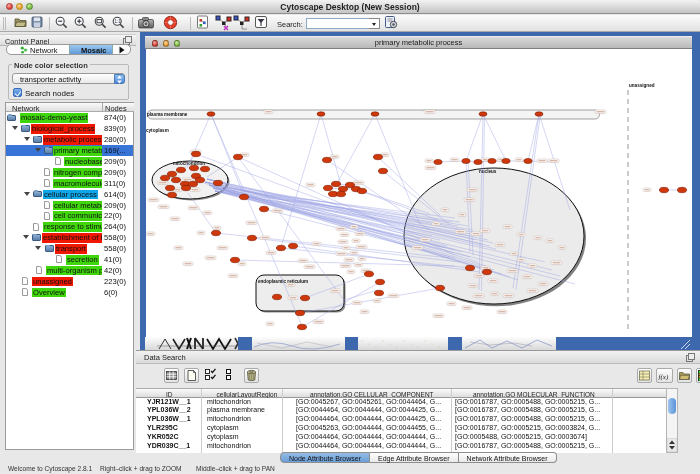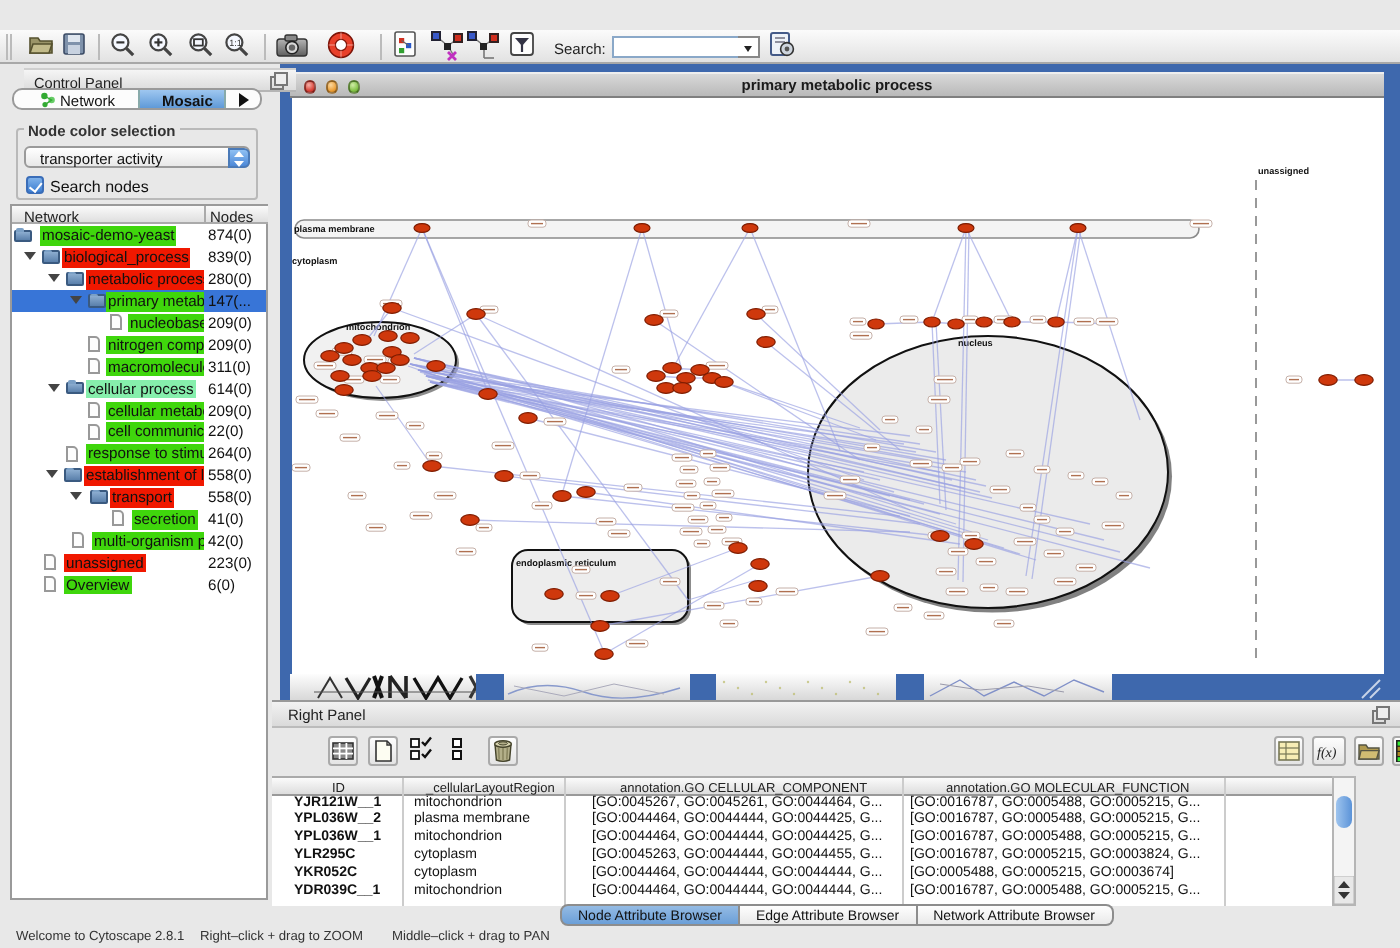--- a/index.html
+++ b/index.html
@@ -15,27 +15,27 @@
  background:linear-gradient(#fbfbfb,#e2e2e2);border-bottom:1px solid #a8a8a8}
 .tsep{position:absolute;top:2px;height:13px;width:1px;background:#bbb}
 #search-label{position:absolute;left:277px;top:5px;font-size:7.5px;color:#222}
 #search-box{position:absolute;left:306px;top:3px;width:64px;height:11px;background:#fff;border:1px solid #8aa8c8}
 #search-drop{position:absolute;left:369px;top:3px;width:11px;height:11px;background:#fff;border:1px solid #888;border-left:none}
 #search-drop:after{content:"";position:absolute;left:2.5px;top:4px;border:2.5px solid transparent;border-top:3.5px solid #222}
 
 #desktop{position:absolute;left:140px;top:32px;width:560px;height:318px;background:#3e68ad}
 #iwin-title{position:absolute;left:145px;top:36px;width:547px;height:13px;
  background:linear-gradient(#d9d9d9,#b9b9b9);border-bottom:1px solid #7f7f7f;border-top:1px solid #eee}
-#iwin-title .t{position:absolute;left:0;right:0;top:1px;text-align:center;font-size:7.5px;font-weight:bold;color:#1a1a1a}
+#iwin-title .t{position:absolute;left:0;right:0;top:1px;text-align:center;font-size:7.5px;font-weight:normal;color:#1a1a1a}
 .ilight{position:absolute;top:3px;width:6.5px;height:6.5px;border-radius:50%;border:0.5px solid rgba(0,0,0,.35)}
 
 #strip{position:absolute;left:145px;top:337px;width:547px;height:13px;background:linear-gradient(#fdfdfd,#d8d8d8)}
 
 #cpanel{position:absolute;left:0;top:32px;width:136px;height:431px;background:#e8e8e8}
-#cp-head{position:absolute;left:12px;top:2px;width:136px;height:12px;
+#cp-head{position:absolute;left:0;top:2px;width:136px;height:12px;
  background:linear-gradient(#f5f5f5,#dcdcdc);border-top:1px solid #cfcfcf;border-bottom:1px solid #b5b5b5}
 #cp-head .t{position:absolute;left:5px;top:1.5px;font-size:7.3px;color:#222}
 #cp-tabs{position:absolute;left:6px;top:12px;width:125px;height:11px;background:#fcfcfc;border:1px solid #9a9a9a;border-radius:5px}
 #tab-mosaic{position:absolute;left:62px;top:0;width:44px;height:9px;background:linear-gradient(#9ec7f0,#5f9ad8);border-left:1px solid #8aa;border-right:1px solid #8aa}
 #tab-arrow{position:absolute;left:106px;top:0;width:17px;height:9px}
 #cp-tabs .lbl{position:absolute;top:0.5px;font-size:7.5px;font-weight:bold;color:#111}
 #cp-group{position:absolute;left:8px;top:32px;width:121px;height:36px;border:1px solid #b9b9b9;border-radius:2px}
 #cp-group .lbl{position:absolute;left:3px;top:-4px;background:#e8e8e8;padding:0 2px;font-size:7.5px;font-weight:bold;color:#333}
 #cp-combo{position:absolute;left:12px;top:41px;width:113px;height:10.5px;background:linear-gradient(#fff,#e8e8e8);border:1px solid #9a9a9a;border-radius:3px}
 #cp-combo .t{position:absolute;left:7px;top:0.7px;font-size:7.5px;color:#111}
@@ -76,20 +76,26 @@
 .btab.last{border-radius:0 4px 4px 0}
 .btab.sel{background:linear-gradient(#94bbe4,#6b9fd8)}
 
 #status{position:absolute;left:0;top:463px;width:700px;height:11px;background:#e8e8e8}
 #status span{position:absolute;top:2px;font-size:6.6px;color:#333}
 svg{display:block}
 </style></head>
 <body>
 <div id="root">
 
+<div id="macbar">
+  <div class="light" style="left:6px;background:radial-gradient(circle at 35% 30%,#f8b8b0,#e8443a 60%,#b52c24);border:0.5px solid #a33"></div>
+  <div class="light" style="left:16px;background:radial-gradient(circle at 35% 30%,#fcd9a2,#f0a33c 60%,#c27d20);border:0.5px solid #b80"></div>
+  <div class="light" style="left:26px;background:radial-gradient(circle at 35% 30%,#cdeca2,#7fc044 60%,#5a9428);border:0.5px solid #583"></div>
+  <div class="t">Cytoscape Desktop (New Session)</div>
+</div>
 
 <div id="toolbar">
   <div class="tsep" style="left:3px"></div>
       <div class="tsep" style="left:5px"></div>
   <div class="tsep" style="left:49px"></div>
   <div class="tsep" style="left:132px"></div>
   <div class="tsep" style="left:190px"></div>
   <svg class="abs" style="left:14px;top:1px" width="13" height="12" viewBox="0 0 13 12">
         <path d="M1 3 L5 3 L6 4.5 L12 4.5 L12 10.5 L1 10.5 Z" fill="#9a9468" stroke="#55512e" stroke-width="0.8"></path>
         <path d="M2.5 6 L12 6 L10.5 10.5 L1 10.5 Z" fill="#c2bb8a" stroke="#55512e" stroke-width="0.8"></path>
@@ -667,41 +673,41 @@
 <div class="trow" style="top:134.3px;">
 <span class="tri" style="left:18px"></span>
 <span class="fold" style="left:27px"></span>
 <span class="chip" style="left:37px;background:#f01800;max-width:59px">metabolic process</span>
 <span class="cnt">280(0)</span>
 </div>
 <div class="trow" style="top:145.2px;background:#3875d7;">
 <span class="tri" style="left:29px"></span>
 <span class="fold" style="left:38px"></span>
 <span class="chip" style="left:47px;background:#3fd60c;max-width:49px">primary metabolic</span>
-<span class="cnt">147(...</span>
+<span class="cnt">169(...</span>
 </div>
 <div class="trow" style="top:156.1px;">
 <span class="file" style="left:49px"></span>
 <span class="chip" style="left:58px;background:#3fd60c;max-width:38px">nucleobase-contai</span>
 <span class="cnt">209(0)</span>
 </div>
 <div class="trow" style="top:167.0px;">
 <span class="file" style="left:38px"></span>
 <span class="chip" style="left:47px;background:#3fd60c;max-width:49px">nitrogen compoun</span>
 <span class="cnt">209(0)</span>
 </div>
 <div class="trow" style="top:177.9px;">
 <span class="file" style="left:38px"></span>
 <span class="chip" style="left:47px;background:#3fd60c;max-width:49px">macromolecule</span>
 <span class="cnt">311(0)</span>
 </div>
 <div class="trow" style="top:188.8px;">
 <span class="tri" style="left:18px"></span>
 <span class="fold" style="left:27px"></span>
-<span class="chip" style="left:37px;background:#86efac;max-width:59px">cellular process</span>
+<span class="chip" style="left:37px;background:#0ea5e9;max-width:59px">cellular process</span>
 <span class="cnt">614(0)</span>
 </div>
 <div class="trow" style="top:199.7px;">
 <span class="file" style="left:38px"></span>
 <span class="chip" style="left:47px;background:#3fd60c;max-width:49px">cellular metaboli</span>
 <span class="cnt">209(0)</span>
 </div>
 <div class="trow" style="top:210.6px;">
 <span class="file" style="left:38px"></span>
 <span class="chip" style="left:47px;background:#3fd60c;max-width:49px">cell communicati</span>
@@ -742,21 +748,21 @@
 <div class="trow" style="top:286.9px;">
 <span class="file" style="left:16px"></span>
 <span class="chip" style="left:26px;background:#3fd60c;max-width:70px">Overview</span>
 <span class="cnt">6(0)</span>
 </div>
   </div>
 </div>
 
 <div id="dpanel">
   <div id="dp-head">
-        <span class="t">Right Panel</span>
+        <span class="t">Data Search</span>
     <svg width="9" height="9" style="position:absolute;right:5px;top:2px" viewBox="0 0 9 9">
           <rect x="0.5" y="2.5" width="6" height="6" fill="none" stroke="#777"></rect>
           <rect x="2.5" y="0.5" width="6" height="6" fill="#eee" stroke="#777"></rect>
         </svg>
   </div>
   <div id="dp-toolbar">
         <div class="dicon" style="left:12px;width:15px;">
           <svg width="13" height="13" viewBox="0 0 13 13">
             <rect x="1.5" y="2.5" width="10" height="8" fill="#888" stroke="#333" stroke-width="0.8"></rect>
             <line x1="1.5" y1="5.2" x2="11.5" y2="5.2" stroke="#fff" stroke-width="0.9"></line>

